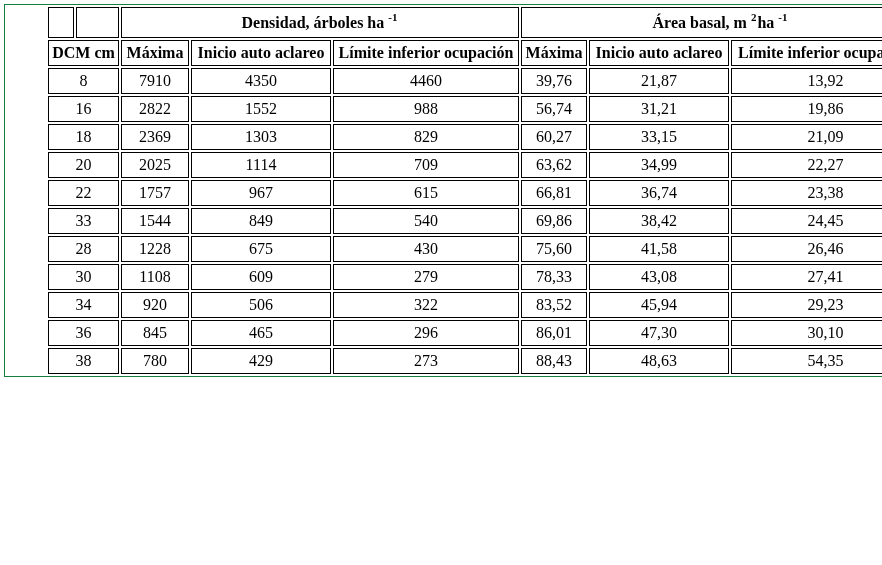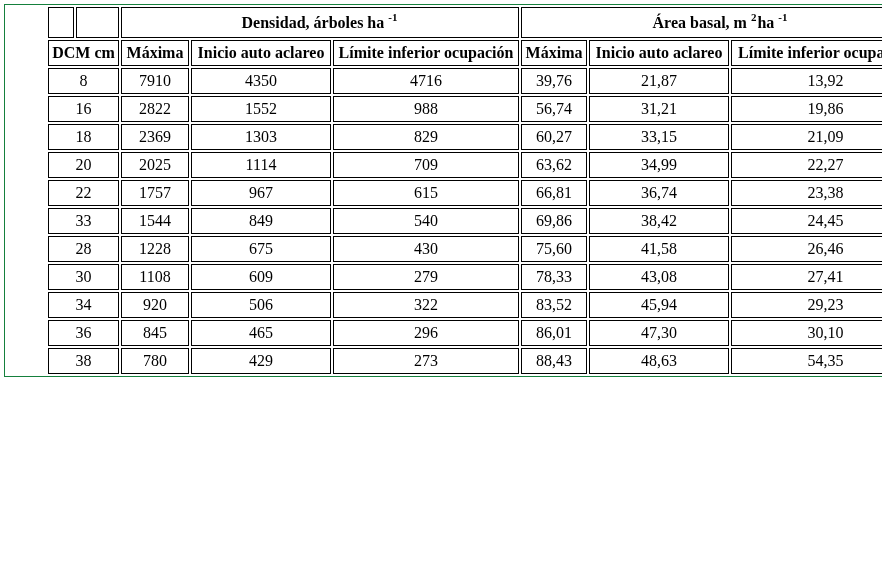--- a/index.html
+++ b/index.html
@@ -81,21 +81,21 @@
         <th>Máxima</th>
         <th>Inicio auto aclareo</th>
         <th>Límite inferior ocupación</th>
       </tr>
     </thead>
     <tbody>
         <tr>
     <td colspan="2">8</td>
     <td>7910</td>
     <td>4350</td>
-    <td>4716</td>
+    <td>4460</td>
     <td>39,76</td>
     <td>21,87</td>
     <td>13,92</td>
   </tr>
         <tr>
     <td colspan="2">16</td>
     <td>2822</td>
     <td>1552</td>
     <td>988</td>
     <td>56,74</td>

